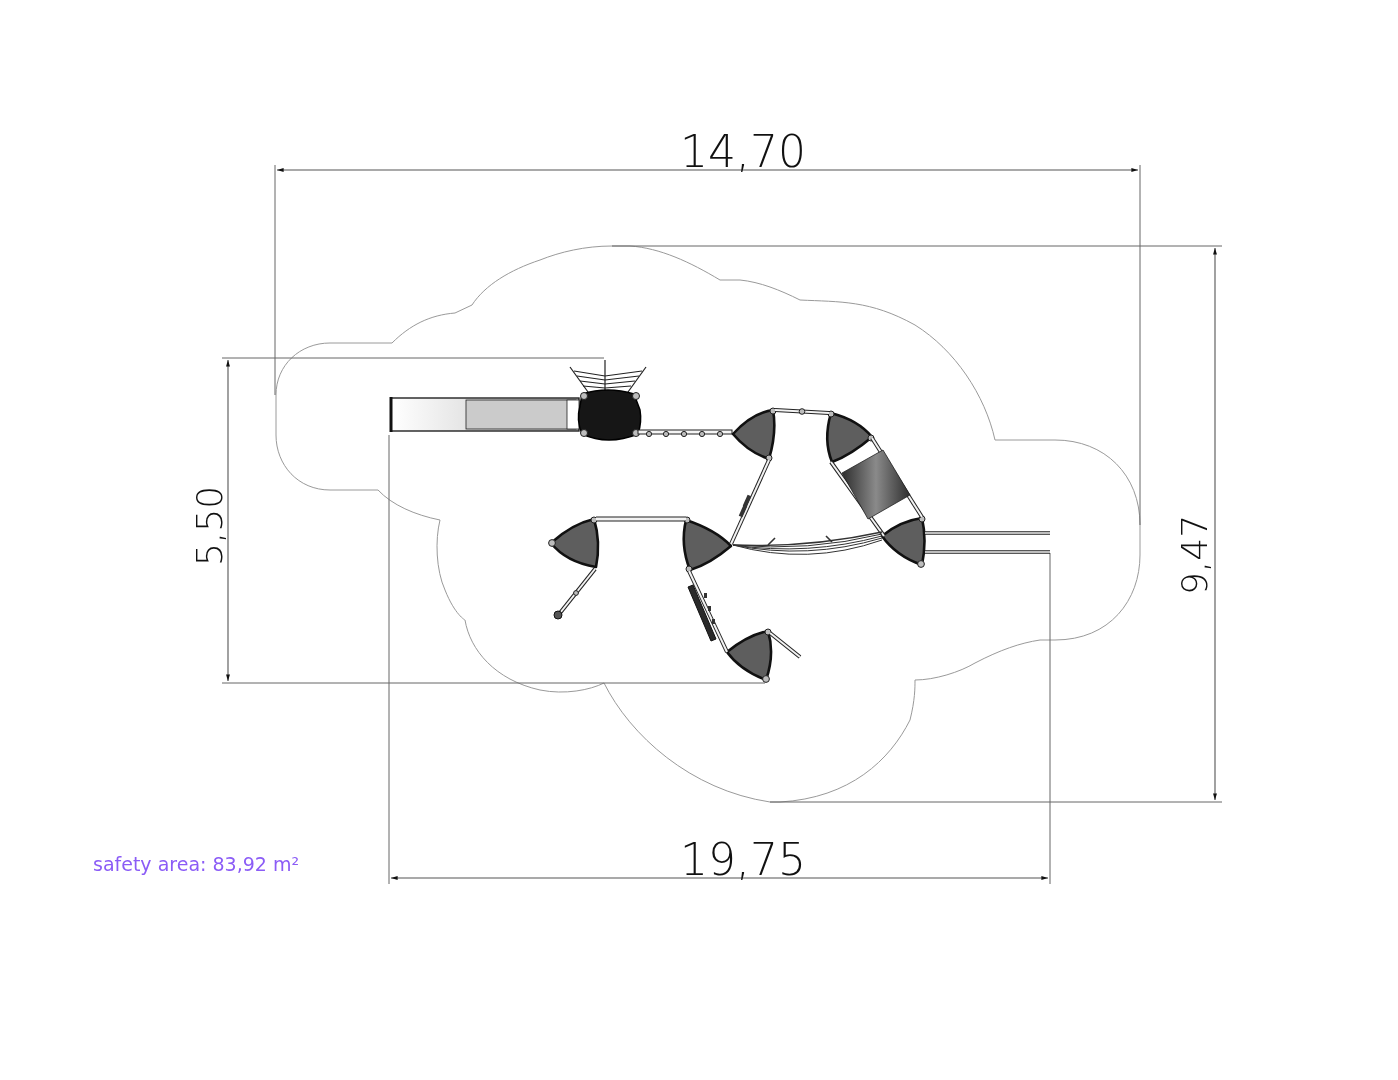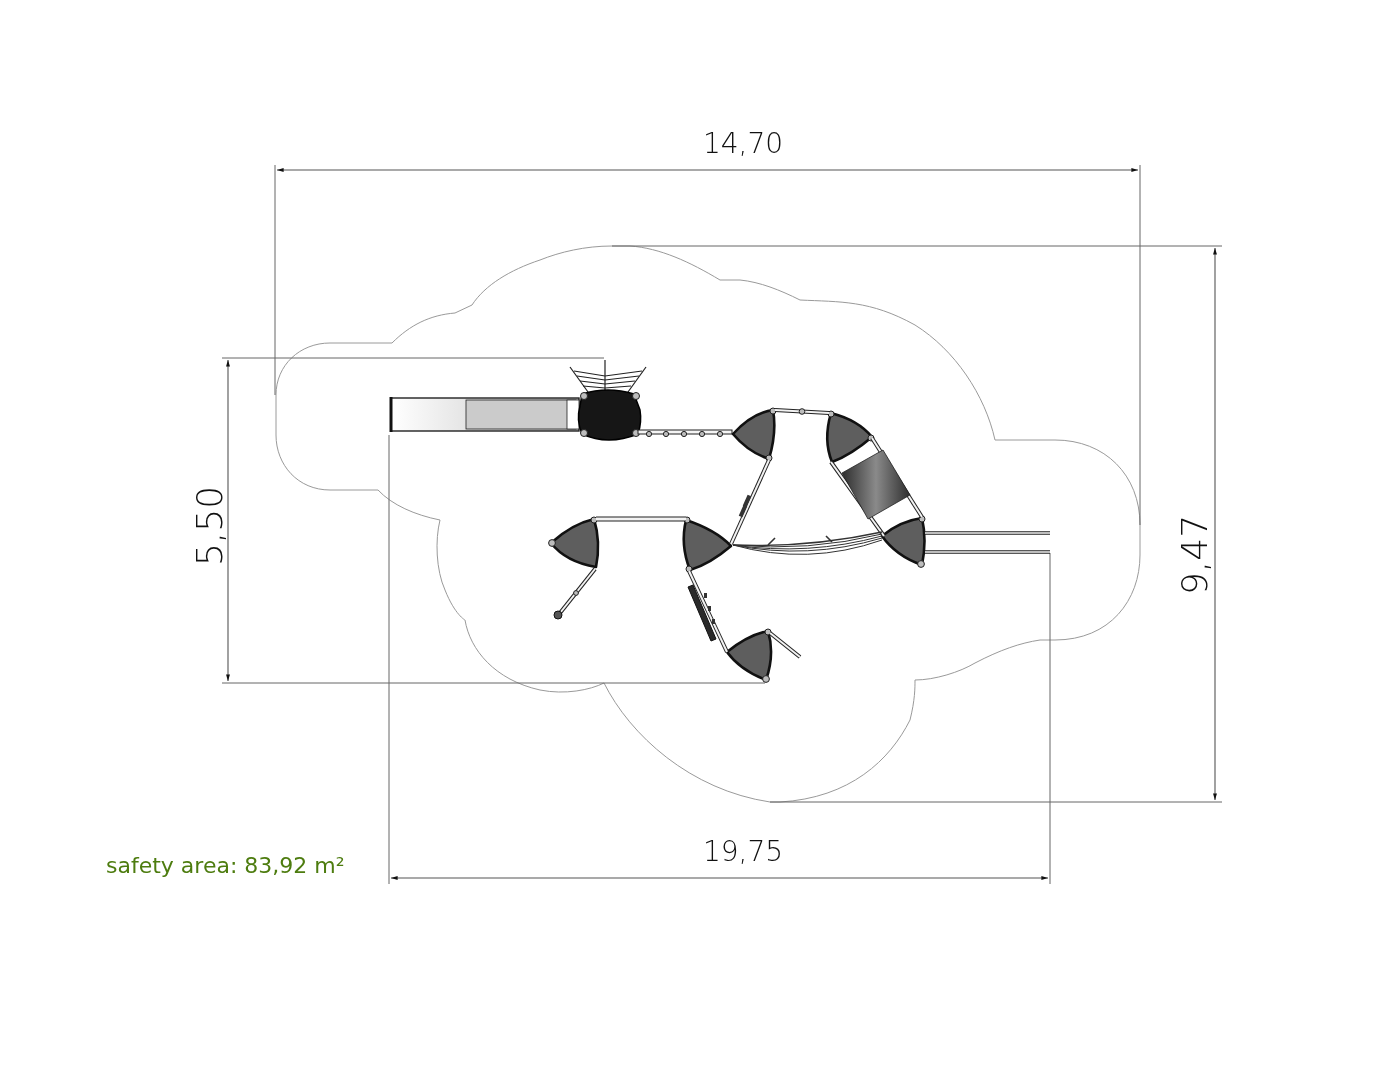--- a/index.html
+++ b/index.html
@@ -1,23 +1,23 @@
 <!DOCTYPE html>
 <html><head>
 <meta charset="utf-8">
 <style>
   html, body { margin: 0; padding: 0; background: #ffffff; }
   body { width: 1398px; height: 1080px; position: relative; overflow: hidden;
          font-family: "DejaVu Sans", sans-serif; }
   #drawing { position: absolute; left: 0; top: 0; width: 1398px; height: 1080px; }
   .dim-label { position: absolute; color: #111; font-family: "DejaVu Sans", sans-serif;
                font-weight: 300; white-space: nowrap; line-height: 1; }
-  .dim-h { font-size: 28px; transform: translateX(-50%); }
+  .dim-h { font-size: 44px; transform: translateX(-50%); }
   .dim-v { font-size: 36px; transform-origin: center center; }
-  .note { position: absolute; left: 106px; top: 853px; font-size: 22px; color: #4d7c0f;
+  .note { position: absolute; left: 93px; top: 853px; font-size: 19px; color: #8b5cf6;
           font-family: "DejaVu Sans", sans-serif; white-space: nowrap; }
   .thin { stroke: #9a9a9a; stroke-width: 1; fill: none; }
   .dimline { stroke: #555; stroke-width: 1.1; fill: none; }
   .ext { stroke: #666; stroke-width: 1; fill: none; }
   .pod { fill: #5e5e5e; stroke: #111; stroke-width: 2.6; stroke-linejoin: round; }
   .bar { stroke: #222; stroke-width: 1; fill: #f4f4f4; }
   .joint { fill: #bdbdbd; stroke: #222; stroke-width: 1; }
 </style>
 </head>
 <body>

